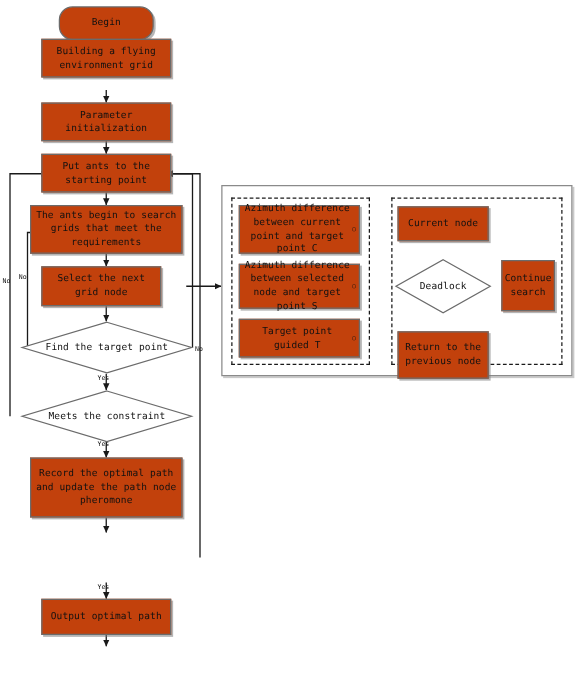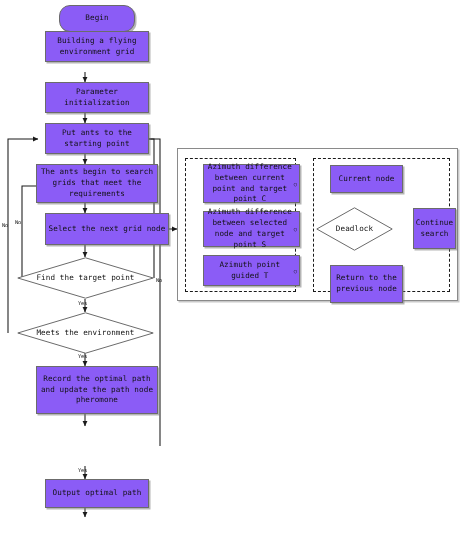--- a/index.html
+++ b/index.html
@@ -11,33 +11,32 @@
     position: relative;
     width: 463px;
     height: 550px;
     background: #ffffff;
     font-family: "DejaVu Sans Mono", "Liberation Mono", monospace;
     overflow: hidden;
   }
   .node {
     position: absolute;
     box-sizing: border-box;
-    background: #8b5cf6;
+    background: #c2410c;
     border: 1px solid #6b6b6b;
     box-shadow: 1.5px 1.5px 0 rgba(120,120,120,0.55);
     display: flex;
     align-items: center;
     justify-content: center;
     text-align: center;
     color: #111111;
     font-size: 7.6px;
     line-height: 1.42;
     letter-spacing: 0.1px;
     padding: 1px 2px;
-    margin-left: 12px;
   }
   .terminator {
     border-radius: 11px;
   }
   .diamond-wrap {
     position: absolute;
     display: flex;
     align-items: center;
     justify-content: center;
   }
@@ -166,34 +165,34 @@
   <div class="node terminator" style="left:47px; top:5px; width:76px; height:27px;">Begin</div>
 
   <div class="node" style="left:33px; top:31px; width:104px; height:31px;">Building a flying environment grid</div>
 
   <div class="node" style="left:33px; top:82px; width:104px; height:31px;">Parameter initialization</div>
 
   <div class="node" style="left:33px; top:123px; width:104px; height:31px;">Put ants to the starting point</div>
 
   <div class="node" style="left:24px; top:164px; width:122px; height:39px;">The ants begin to search grids that meet the requirements</div>
 
-  <div class="node" style="left:33px; top:213px; width:124px; height:32px;">Select the next grid node</div>
+  <div class="node" style="left:33px; top:213px; width:96px; height:32px;">Select the next grid node</div>
 
   <div class="diamond-wrap" style="left:17px; top:257px; width:137px; height:42px;">
     <svg width="137" height="42" viewBox="0 0 137 42">
       <polygon points="68.5,0.8 136.2,21 68.5,41.2 0.8,21" fill="#ffffff" stroke="#6b6b6b" stroke-width="1"></polygon>
     </svg>
     <span class="diamond-label">Find the target point</span>
   </div>
 
   <div class="diamond-wrap" style="left:17px; top:312px; width:137px; height:42px;">
     <svg width="137" height="42" viewBox="0 0 137 42">
       <polygon points="68.5,0.8 136.2,21 68.5,41.2 0.8,21" fill="#ffffff" stroke="#6b6b6b" stroke-width="1"></polygon>
     </svg>
-    <span class="diamond-label">Meets the environment</span>
+    <span class="diamond-label">Meets the constraint</span>
   </div>
 
   <div class="node" style="left:24px; top:366px; width:122px; height:48px;">Record the optimal path and update the path node pheromone</div>
 
 
   <div class="node" style="left:33px; top:479px; width:104px; height:29px;">Output optimal path</div>
 
 
   <div class="panel-outer" style="left:177px; top:148px; width:281px; height:153px;"></div>
 
@@ -203,21 +202,21 @@
     <span>Azimuth difference between current point and target point C</span>
       <sup class="deg">○</sup>
   </div>
 
   <div class="node" style="left:191px; top:211px; width:97px; height:36px;">
     <span>Azimuth difference between selected node and target point S</span>
       <sup class="deg">○</sup>
   </div>
 
   <div class="node" style="left:191px; top:255px; width:97px; height:31px;">
-    <span>Azimuth point guided T</span>
+    <span>Target point guided T</span>
       <sup class="deg">○</sup>
   </div>
 
   <div class="panel-dashed" style="left:313px; top:158px; width:137px; height:134px;"></div>
 
   <div class="node" style="left:318px; top:165px; width:73px; height:28px;">Current node</div>
 
   <div class="diamond-wrap" style="left:316px; top:207px; width:77px; height:44px;">
     <svg width="77" height="44" viewBox="0 0 77 44">
       <polygon points="38.5,0.8 76.2,22 38.5,43.2 0.8,22" fill="#ffffff" stroke="#6b6b6b" stroke-width="1"></polygon>

